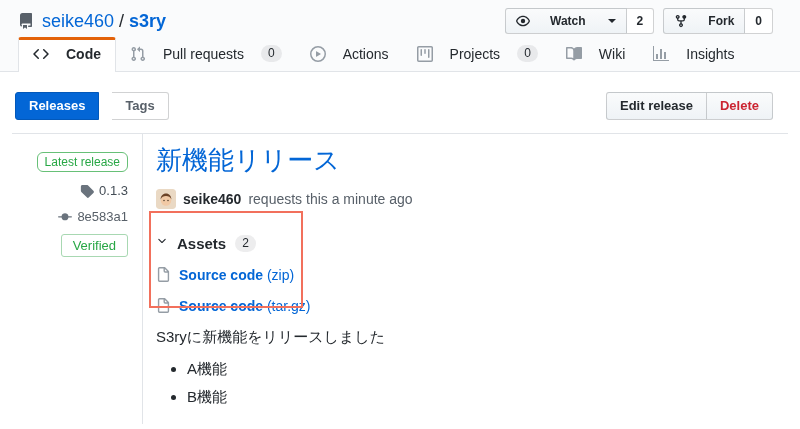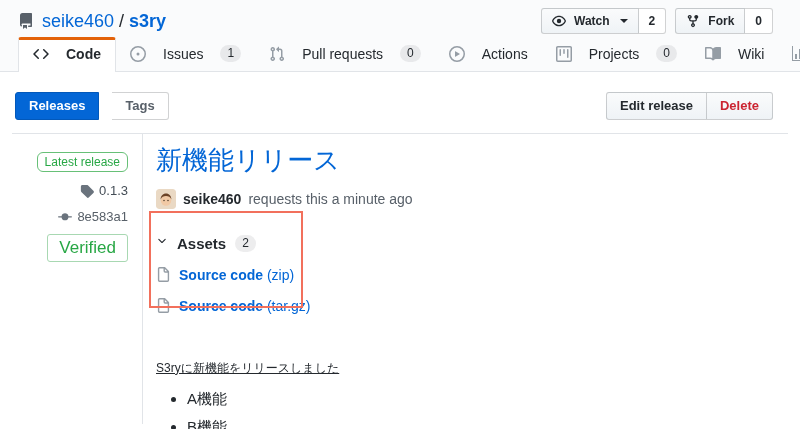--- a/index.html
+++ b/index.html
@@ -25,21 +25,21 @@
   .repo-title a { color: #0366d6; text-decoration: none; cursor: pointer; }
   .repo-title .sep { color: #24292e; }
   .repo-title .repo-name { font-weight: 700; }
 
   .social { margin-left: auto; display: flex; gap: 9px; }
   .social-group { display: flex; }
   .social-btn, .social-count {
     font-size: 12px; font-weight: 700; color: #24292e;
     border: 1px solid rgba(27,31,35,.2);
     padding: 4px 10px; line-height: 16px;
-    display: flex; align-items: center; gap: 8px; cursor: pointer;
+    display: flex; align-items: center; gap: 20px; cursor: pointer;
   }
   .social-btn {
     background: linear-gradient(180deg, #fafbfc, #eff3f6);
     border-radius: 3px 0 0 3px;
   }
   .social-btn svg { fill: #24292e; }
   .social-count { background: #fff; border-left: 0; border-radius: 0 3px 3px 0; }
   .caret {
     width: 0; height: 0; margin-left: 2px;
     border-left: 4px solid transparent; border-right: 4px solid transparent;
@@ -106,21 +106,21 @@
     padding: 2px 7px; background: #fff;
   }
   .side-row {
     display: flex; align-items: center; gap: 5px;
     margin-top: 11px; font-size: 13px; cursor: pointer;
   }
   .side-row svg { fill: #6a737d; }
   .tag-text { color: #444d56; }
   .commit-text { color: #586069; }
   .verified-badge {
-    margin-top: 10px; font-size: 17px; color: #28a745;
+    margin-top: 10px; font-size: 13px; color: #28a745;
     border: 1px solid #a8d8b2; border-radius: 3px;
     padding: 3px 11px; background: #fff; cursor: pointer;
   }
 
   .release-main { flex: 1; padding: 10px 0 0 13px; }
   .release-title {
     font-size: 26px; font-weight: 400; color: #0366d6; line-height: 1.25;
   }
   .author-line {
     margin-top: 12px; display: flex; align-items: center; gap: 7px;
@@ -135,21 +135,21 @@
   }
   .assets-header svg { fill: #24292e; }
   .assets-label { font-size: 15px; font-weight: 700; color: #24292e; }
   .asset-row {
     margin-top: 15px; display: flex; align-items: center; gap: 8px;
   }
   .asset-row svg { fill: #959da5; }
   .asset-link { font-size: 14px; font-weight: 700; color: #0366d6; text-decoration: none; cursor: pointer; }
   .asset-link .ext { font-weight: 400; }
 
-  .release-body { margin-top: 46px; font-size: 12px; color: #24292e; text-decoration: underline; }
+  .release-body { margin-top: 14px; font-size: 15px; color: #24292e; }
   .release-bullets {
     margin-top: 13px; padding-left: 31px; font-size: 15px; color: #24292e;
   }
   .release-bullets li { margin-bottom: 9px; }
 
   
   .annotation-box {
     position: absolute; left: 149px; top: 211px;
     width: 154px; height: 97px;
     border: 2px solid #f2705c;
@@ -203,30 +203,20 @@
       <span>
           <svg width="16" height="16" viewBox="0 0 16 16" fill="currentColor">
             <path d="M4.72 3.22a.75.75 0 011.06 1.06L2.06 8l3.72 3.72a.75.75 0 11-1.06 1.06L.47 8.53a.75.75 0 010-1.06l4.25-4.25zm6.56 0a.75.75 0 10-1.06 1.06L13.94 8l-3.72 3.72a.75.75 0 101.06 1.06l4.25-4.25a.75.75 0 000-1.06l-4.25-4.25z"></path>
           </svg>
         </span>
       <span>Code</span>
     </a>
     <a class="tab">
       <span>
           <svg width="16" height="16" viewBox="0 0 16 16" fill="currentColor">
-            <path d="M8 9.5a1.5 1.5 0 100-3 1.5 1.5 0 000 3z"></path>
-            <path d="M8 0a8 8 0 100 16A8 8 0 008 0zM1.5 8a6.5 6.5 0 1113 0 6.5 6.5 0 01-13 0z"></path>
-          </svg>
-        </span>
-      <span>Issues</span>
-      <span class="counter">1</span>
-    </a>
-    <a class="tab">
-      <span>
-          <svg width="16" height="16" viewBox="0 0 16 16" fill="currentColor">
             <path d="M1.5 3.25a2.25 2.25 0 113 2.122v5.256a2.251 2.251 0 11-1.5 0V5.372A2.25 2.25 0 011.5 3.25zm5.677-.177L9.573.677A.25.25 0 0110 .854V2.5h1A2.5 2.5 0 0113.5 5v5.628a2.251 2.251 0 11-1.5 0V5a1 1 0 00-1-1h-1v1.646a.25.25 0 01-.427.177L7.177 3.427a.25.25 0 010-.354zM3.75 2.5a.75.75 0 100 1.5.75.75 0 000-1.5zm0 9.5a.75.75 0 100 1.5.75.75 0 000-1.5zm8.25.75a.75.75 0 101.5 0 .75.75 0 00-1.5 0z"></path>
           </svg>
         </span>
       <span>Pull requests</span>
       <span class="counter">0</span>
     </a>
     <a class="tab">
       <span>
           <svg width="16" height="16" viewBox="0 0 16 16" fill="currentColor">
             <path d="M8 0a8 8 0 110 16A8 8 0 018 0zM1.5 8a6.5 6.5 0 1013 0 6.5 6.5 0 00-13 0zm4.879-2.773l4.264 2.559a.25.25 0 010 .428l-4.264 2.559A.25.25 0 016 10.559V5.442a.25.25 0 01.379-.215z"></path>

